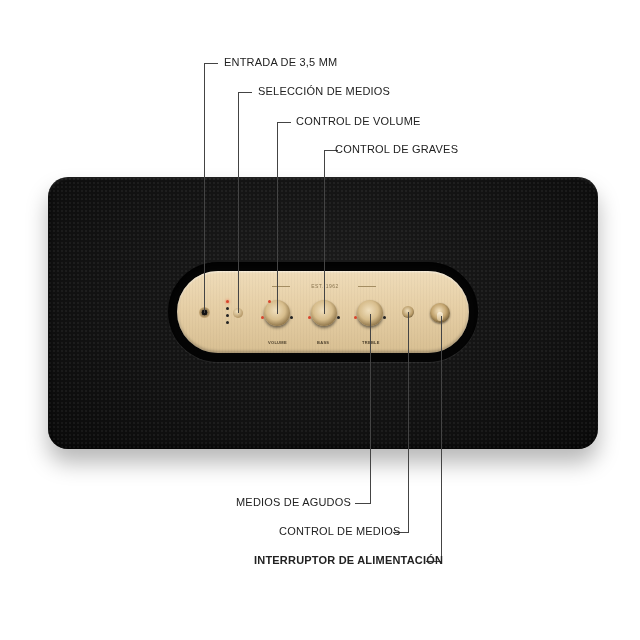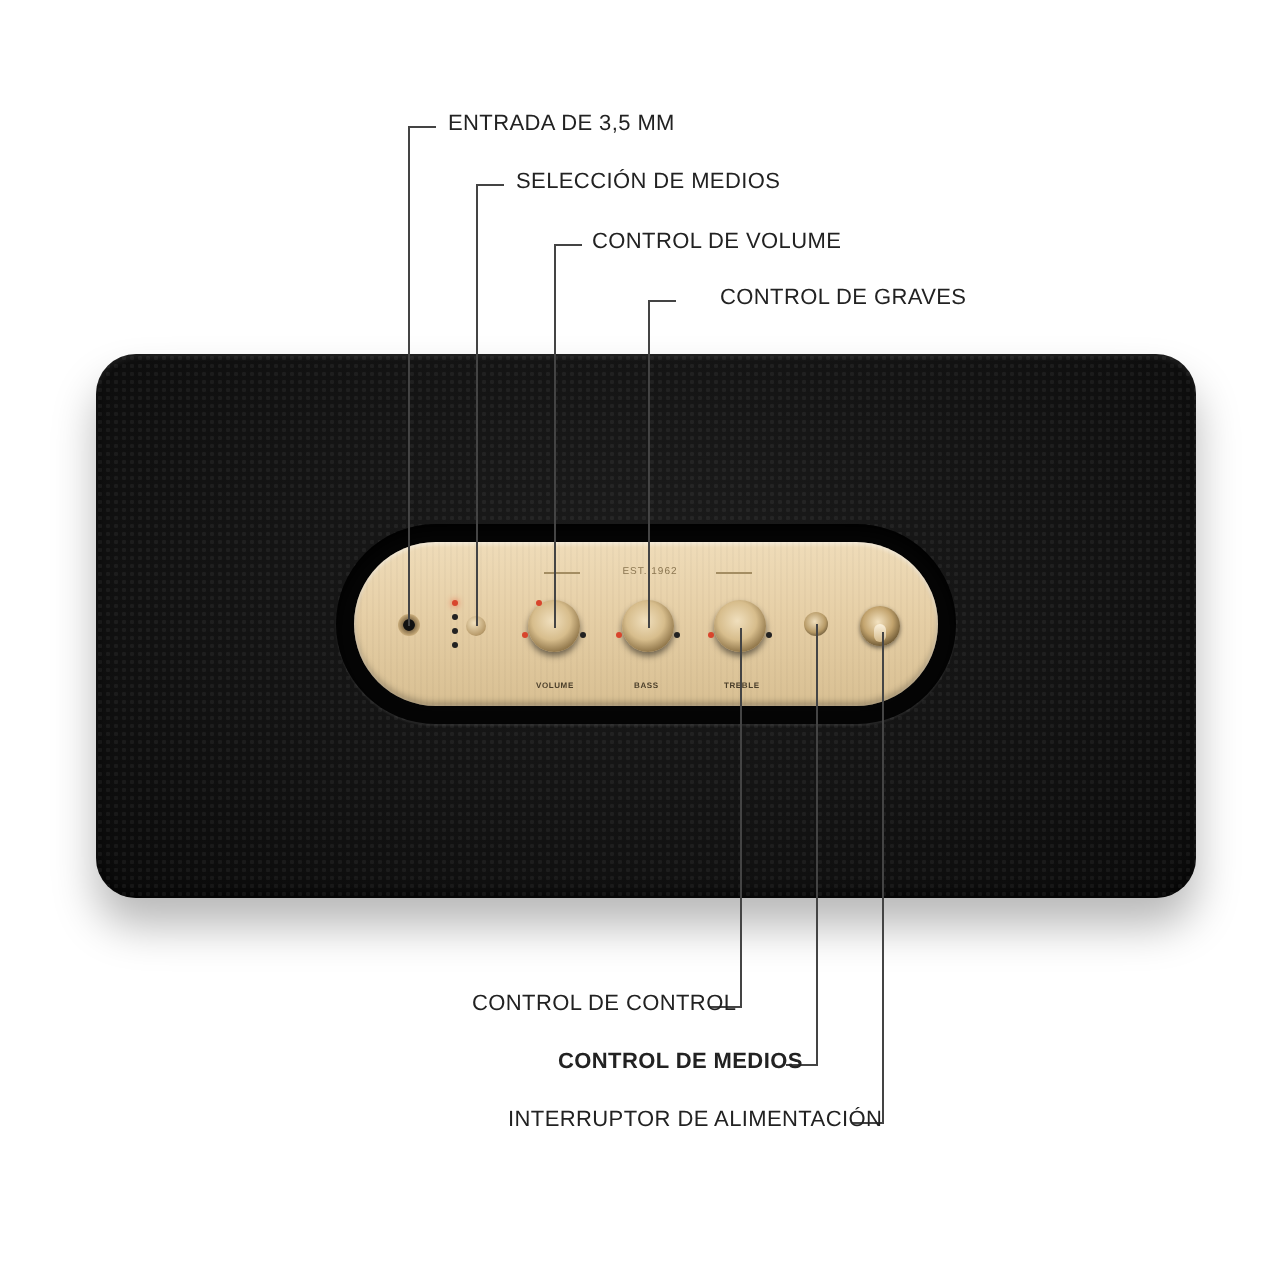--- a/index.html
+++ b/index.html
@@ -91,25 +91,25 @@
 <div class="callout-line" style="left:238px;top:92px;width:1px;height:221px;"></div>
 <div class="callout-line" style="left:238px;top:92px;width:14px;height:1px;"></div>
 <div class="label" style="left:258px;top:85px;">SELECCIÓN DE MEDIOS</div>
 
 <div class="callout-line" style="left:277px;top:122px;width:1px;height:192px;"></div>
 <div class="callout-line" style="left:277px;top:122px;width:14px;height:1px;"></div>
 <div class="label" style="left:296px;top:115px;">CONTROL DE VOLUME</div>
 
 <div class="callout-line" style="left:324px;top:150px;width:1px;height:164px;"></div>
 <div class="callout-line" style="left:324px;top:150px;width:14px;height:1px;"></div>
-<div class="label" style="left:360px;top:143px;">CONTROL DE GRAVES</div>
+<div class="label" style="left:335px;top:143px;">CONTROL DE GRAVES</div>
 
 <div class="callout-line" style="left:370px;top:314px;width:1px;height:189px;"></div>
 <div class="callout-line" style="left:355px;top:503px;width:16px;height:1px;"></div>
-<div class="label" style="left:236px;top:496px;">CONTROL DE CONTROL</div>
+<div class="label" style="left:236px;top:496px;">MEDIOS DE AGUDOS</div>
 
 <div class="callout-line" style="left:408px;top:312px;width:1px;height:220px;"></div>
 <div class="callout-line" style="left:393px;top:532px;width:16px;height:1px;"></div>
-<div class="label" style="left:279px;top:525px;font-weight:bold;">CONTROL DE MEDIOS</div>
+<div class="label" style="left:279px;top:525px;">CONTROL DE MEDIOS</div>
 
 <div class="callout-line" style="left:441px;top:316px;width:1px;height:245px;"></div>
 <div class="callout-line" style="left:426px;top:561px;width:16px;height:1px;"></div>
-<div class="label" style="left:254px;top:554px;">INTERRUPTOR DE ALIMENTACIÓN</div>
+<div class="label" style="left:254px;top:554px;font-weight:bold;">INTERRUPTOR DE ALIMENTACIÓN</div>
 
 </body></html>

